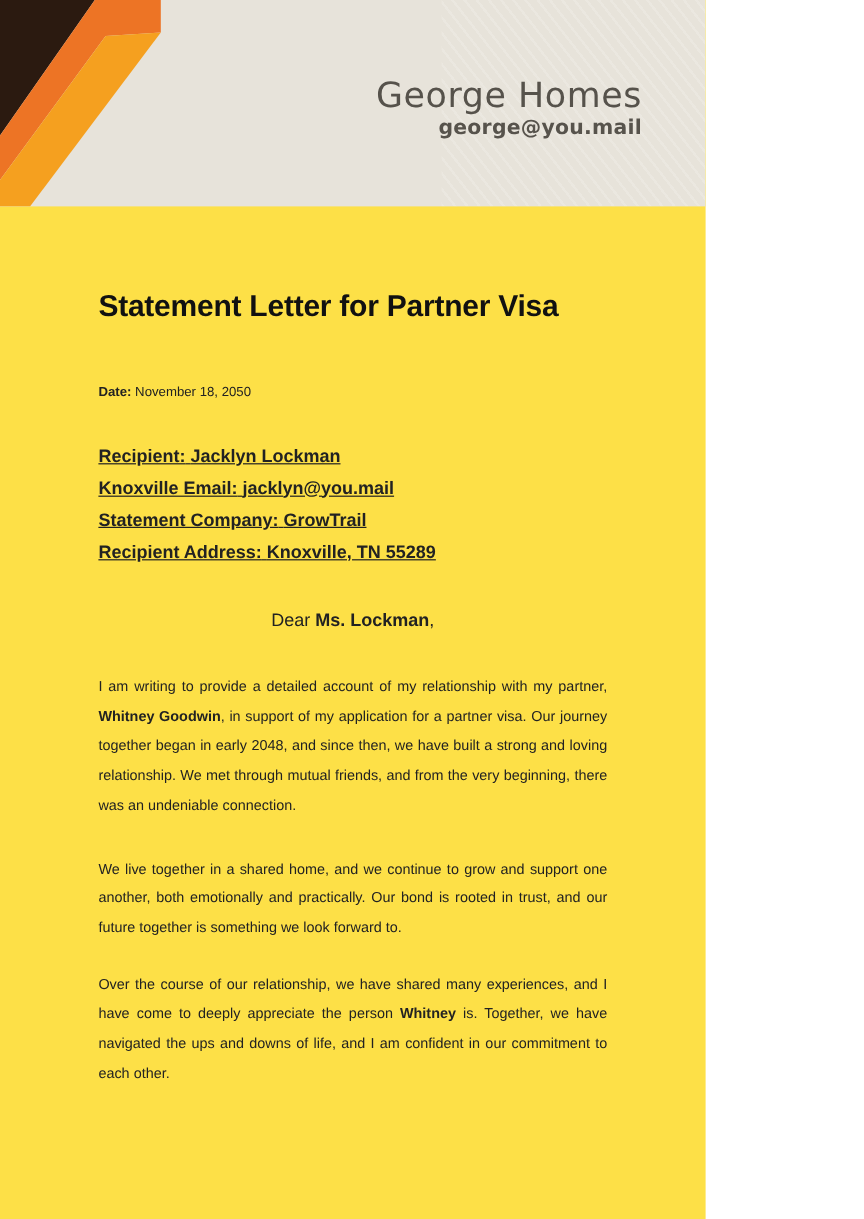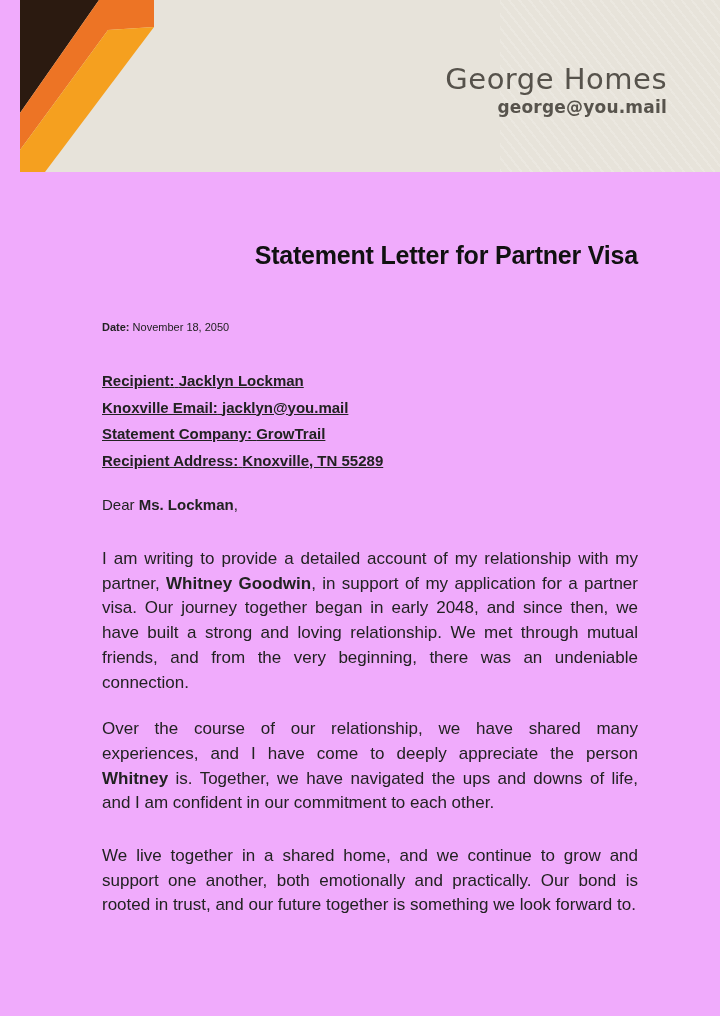--- a/index.html
+++ b/index.html
@@ -1,25 +1,24 @@
 <!DOCTYPE html>
 <html><head>
 <meta charset="utf-8">
 <style>
   * { margin: 0; padding: 0; box-sizing: border-box; }
   html, body { background: #fff; }
   body { font-family: "Liberation Sans", sans-serif; }
 
   .page {
     position: relative;
-    width: 720px;
+    width: 588px;
     height: 1016px;
-    background: #f0abfc;
+    background: #fde047;
     overflow: hidden;
-    padding-left: 20px;
   }
 
   
   .band {
     position: relative;
     width: 100%;
     height: 172px;
     background: #e7e3da;
     overflow: hidden;
   }
@@ -66,48 +65,49 @@
     letter-spacing: 0.2px;
   }
 
   
   .content {
     padding: 0 82px;
     color: #222222;
   }
   .doc-title {
     margin-top: 68px;
-    text-align: right;
+    text-align: left;
     font-size: 25px;
     line-height: 30px;
     font-weight: 700;
     color: #111111;
     letter-spacing: -0.2px;
   }
   .date-line {
     margin-top: 45px;
     font-size: 11px;
     line-height: 25px;
   }
   .date-line .lbl { font-weight: 700; }
   .recipient-block {
     margin-top: 28px;
     font-size: 15px;
     line-height: 26.5px;
     font-weight: 700;
     text-decoration: underline;
   }
   .salutation {
-    margin-top: 18px;
+    margin-top: 31px;
     font-size: 15px;
     line-height: 25px;
+    text-align: center;
   }
   .salutation strong { font-weight: 700; }
   .body-p {
-    font-size: 17px;
+    font-size: 12px;
     line-height: 24.7px;
     text-align: justify;
   }
   .p1 { margin-top: 30px; }
   .p2 { margin-top: 22px; }
   .p3 { margin-top: 28px; }
   .body-p strong { font-weight: 700; }
 </style>
 </head>
 <body>
@@ -137,18 +137,18 @@
       <p><span>Recipient:</span> <span>Jacklyn Lockman</span></p>
       <p><span>Knoxville Email:</span> <span>jacklyn@you.mail</span></p>
       <p><span>Statement Company:</span> <span>GrowTrail</span></p>
       <p><span>Recipient Address:</span> <span>Knoxville, TN 55289</span></p>
     </div>
 
     <p class="salutation"><span>Dear </span><strong>Ms. Lockman</strong><span>,</span></p>
 
     <p class="body-p p1"><span>I am writing to provide a detailed account of my relationship with my partner, </span><strong>Whitney Goodwin</strong><span>, in support of my application for a partner visa. Our journey together began in early 2048, and since then, we have built a strong and loving relationship. We met through mutual friends, and from the very beginning, there was an undeniable connection.</span></p>
 
+    <p class="body-p p3"><span>We live together in a shared home, and we continue to grow and support one another, both emotionally and practically. Our bond is rooted in trust, and our future together is something we look forward to.</span><strong></strong><span></span></p>
+
     <p class="body-p p2"><span>Over the course of our relationship, we have shared many experiences, and I have come to deeply appreciate the person </span><strong>Whitney</strong><span> is. Together, we have navigated the ups and downs of life, and I am confident in our commitment to each other.</span></p>
-
-    <p class="body-p p3"><span>We live together in a shared home, and we continue to grow and support one another, both emotionally and practically. Our bond is rooted in trust, and our future together is something we look forward to.</span><strong></strong><span></span></p>
 
   </div>
 </div>
 
 </body></html>

